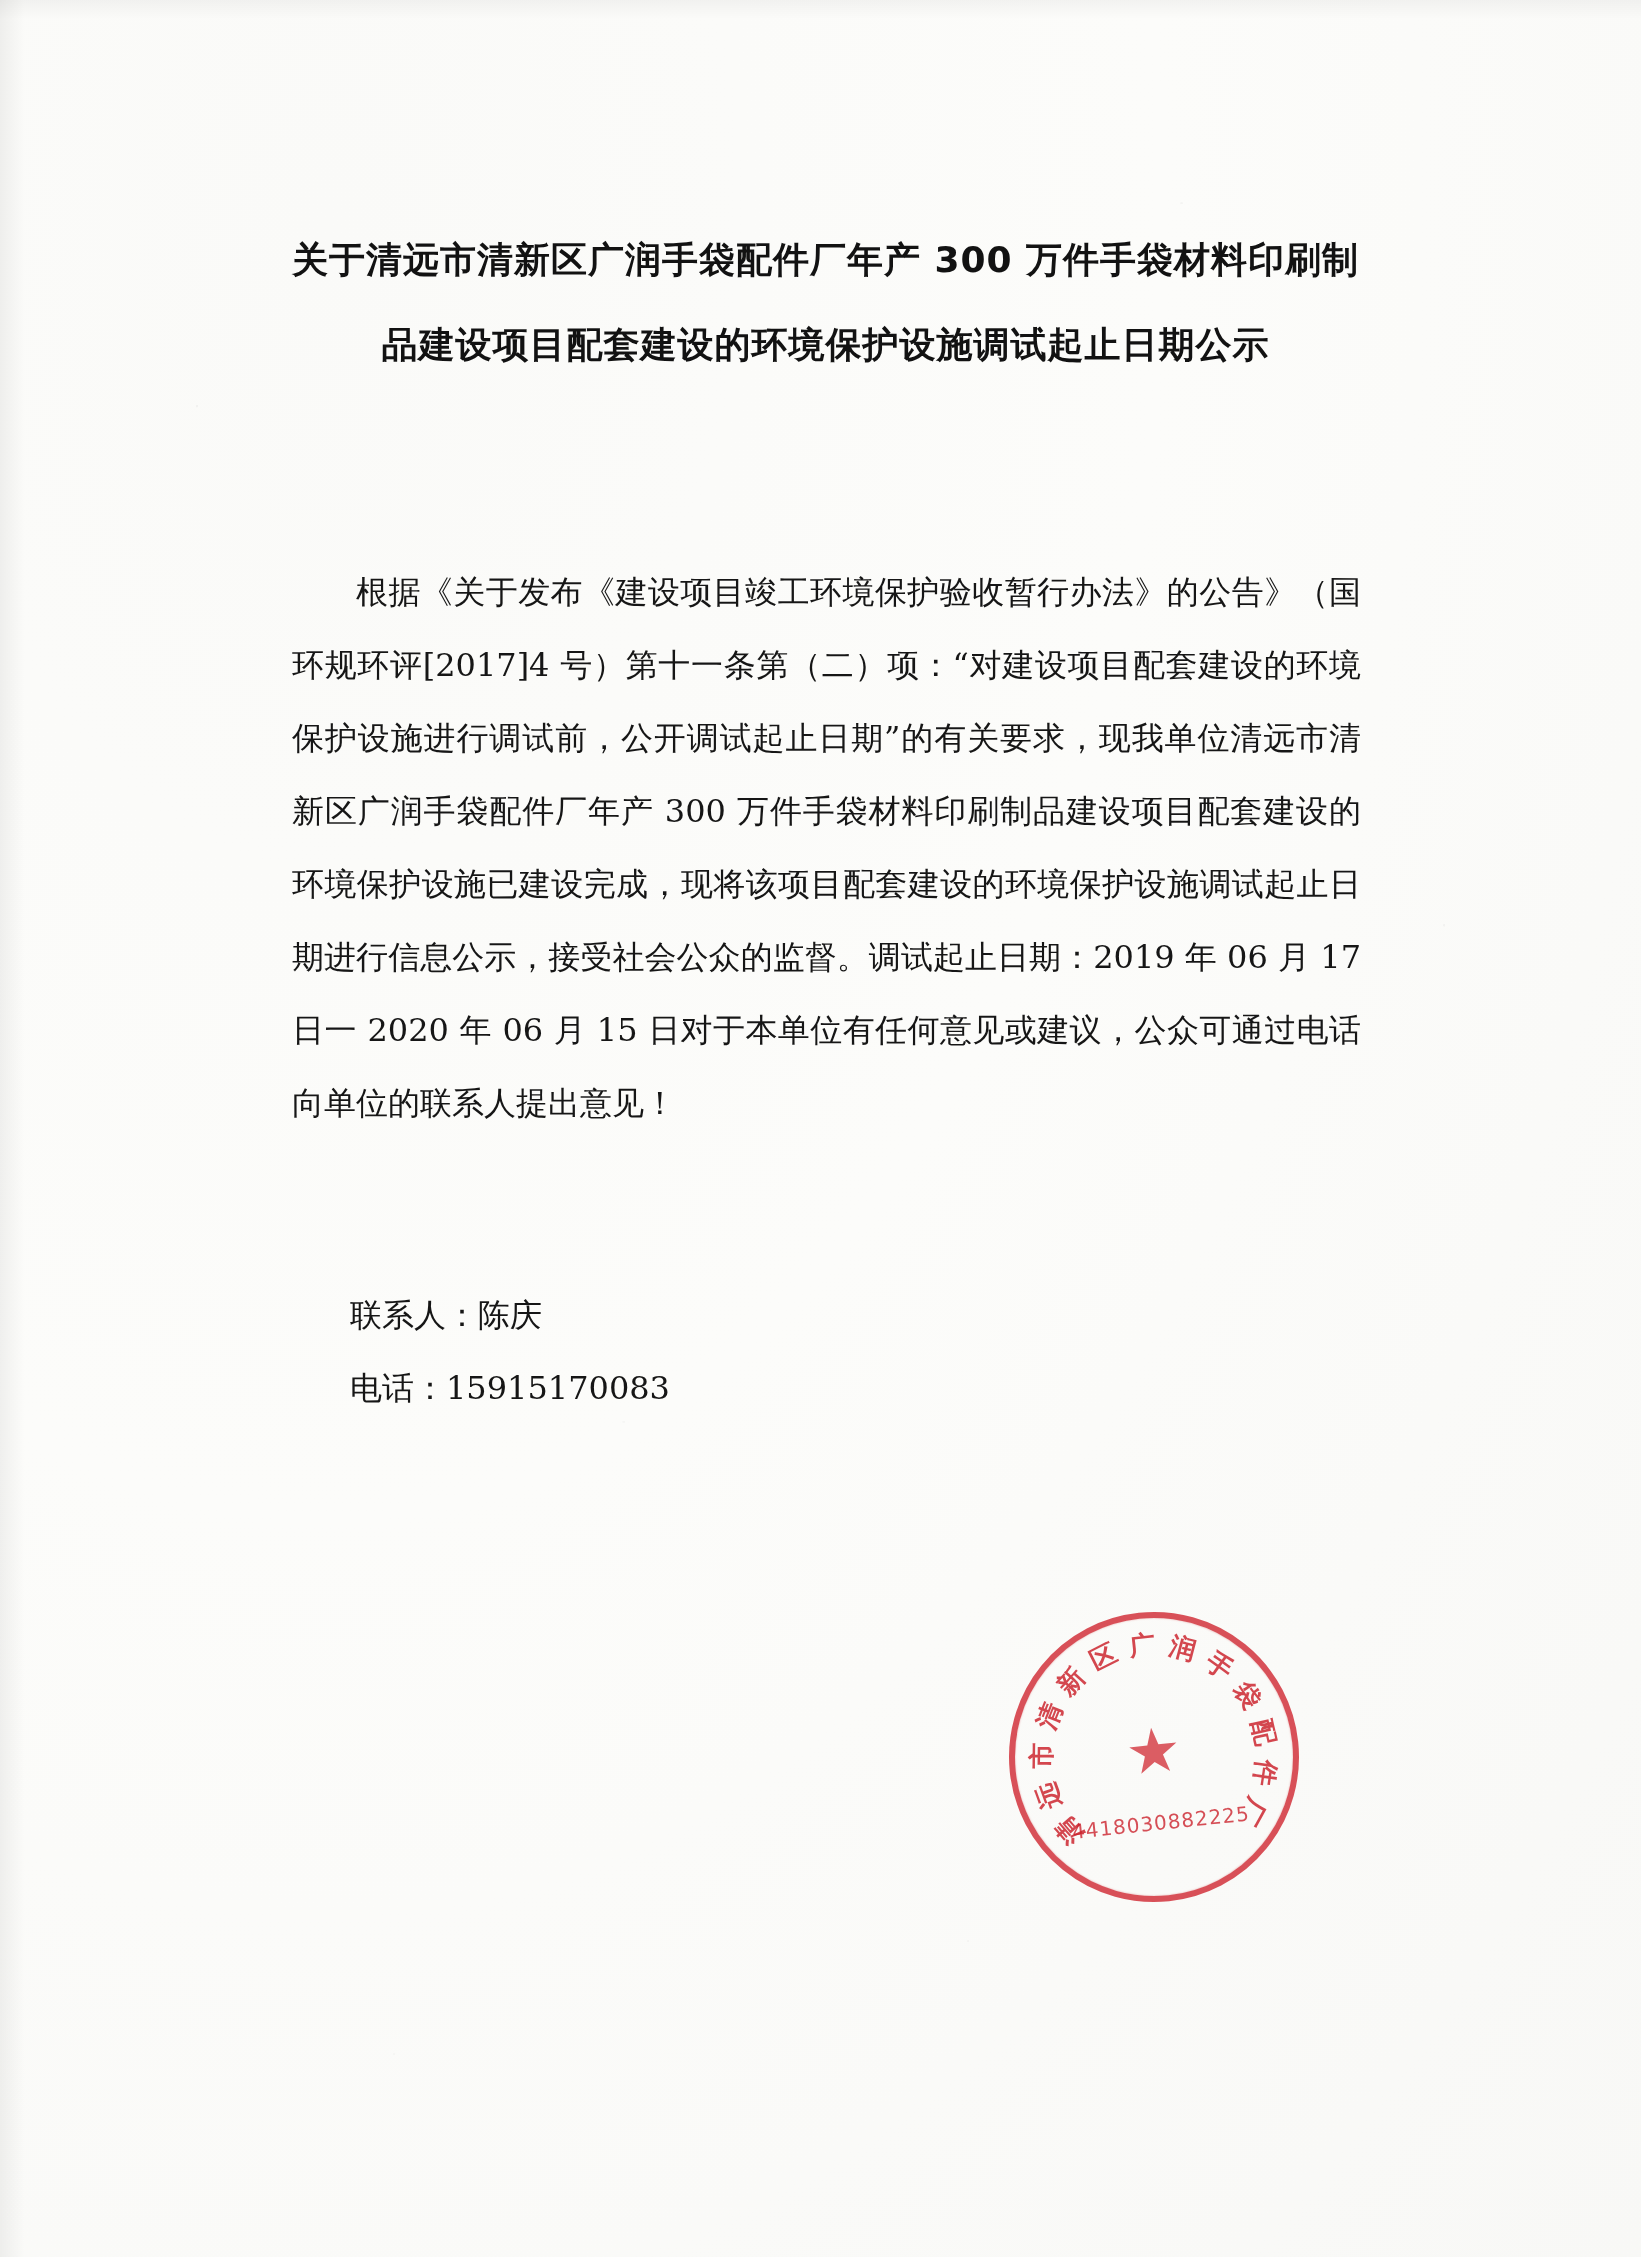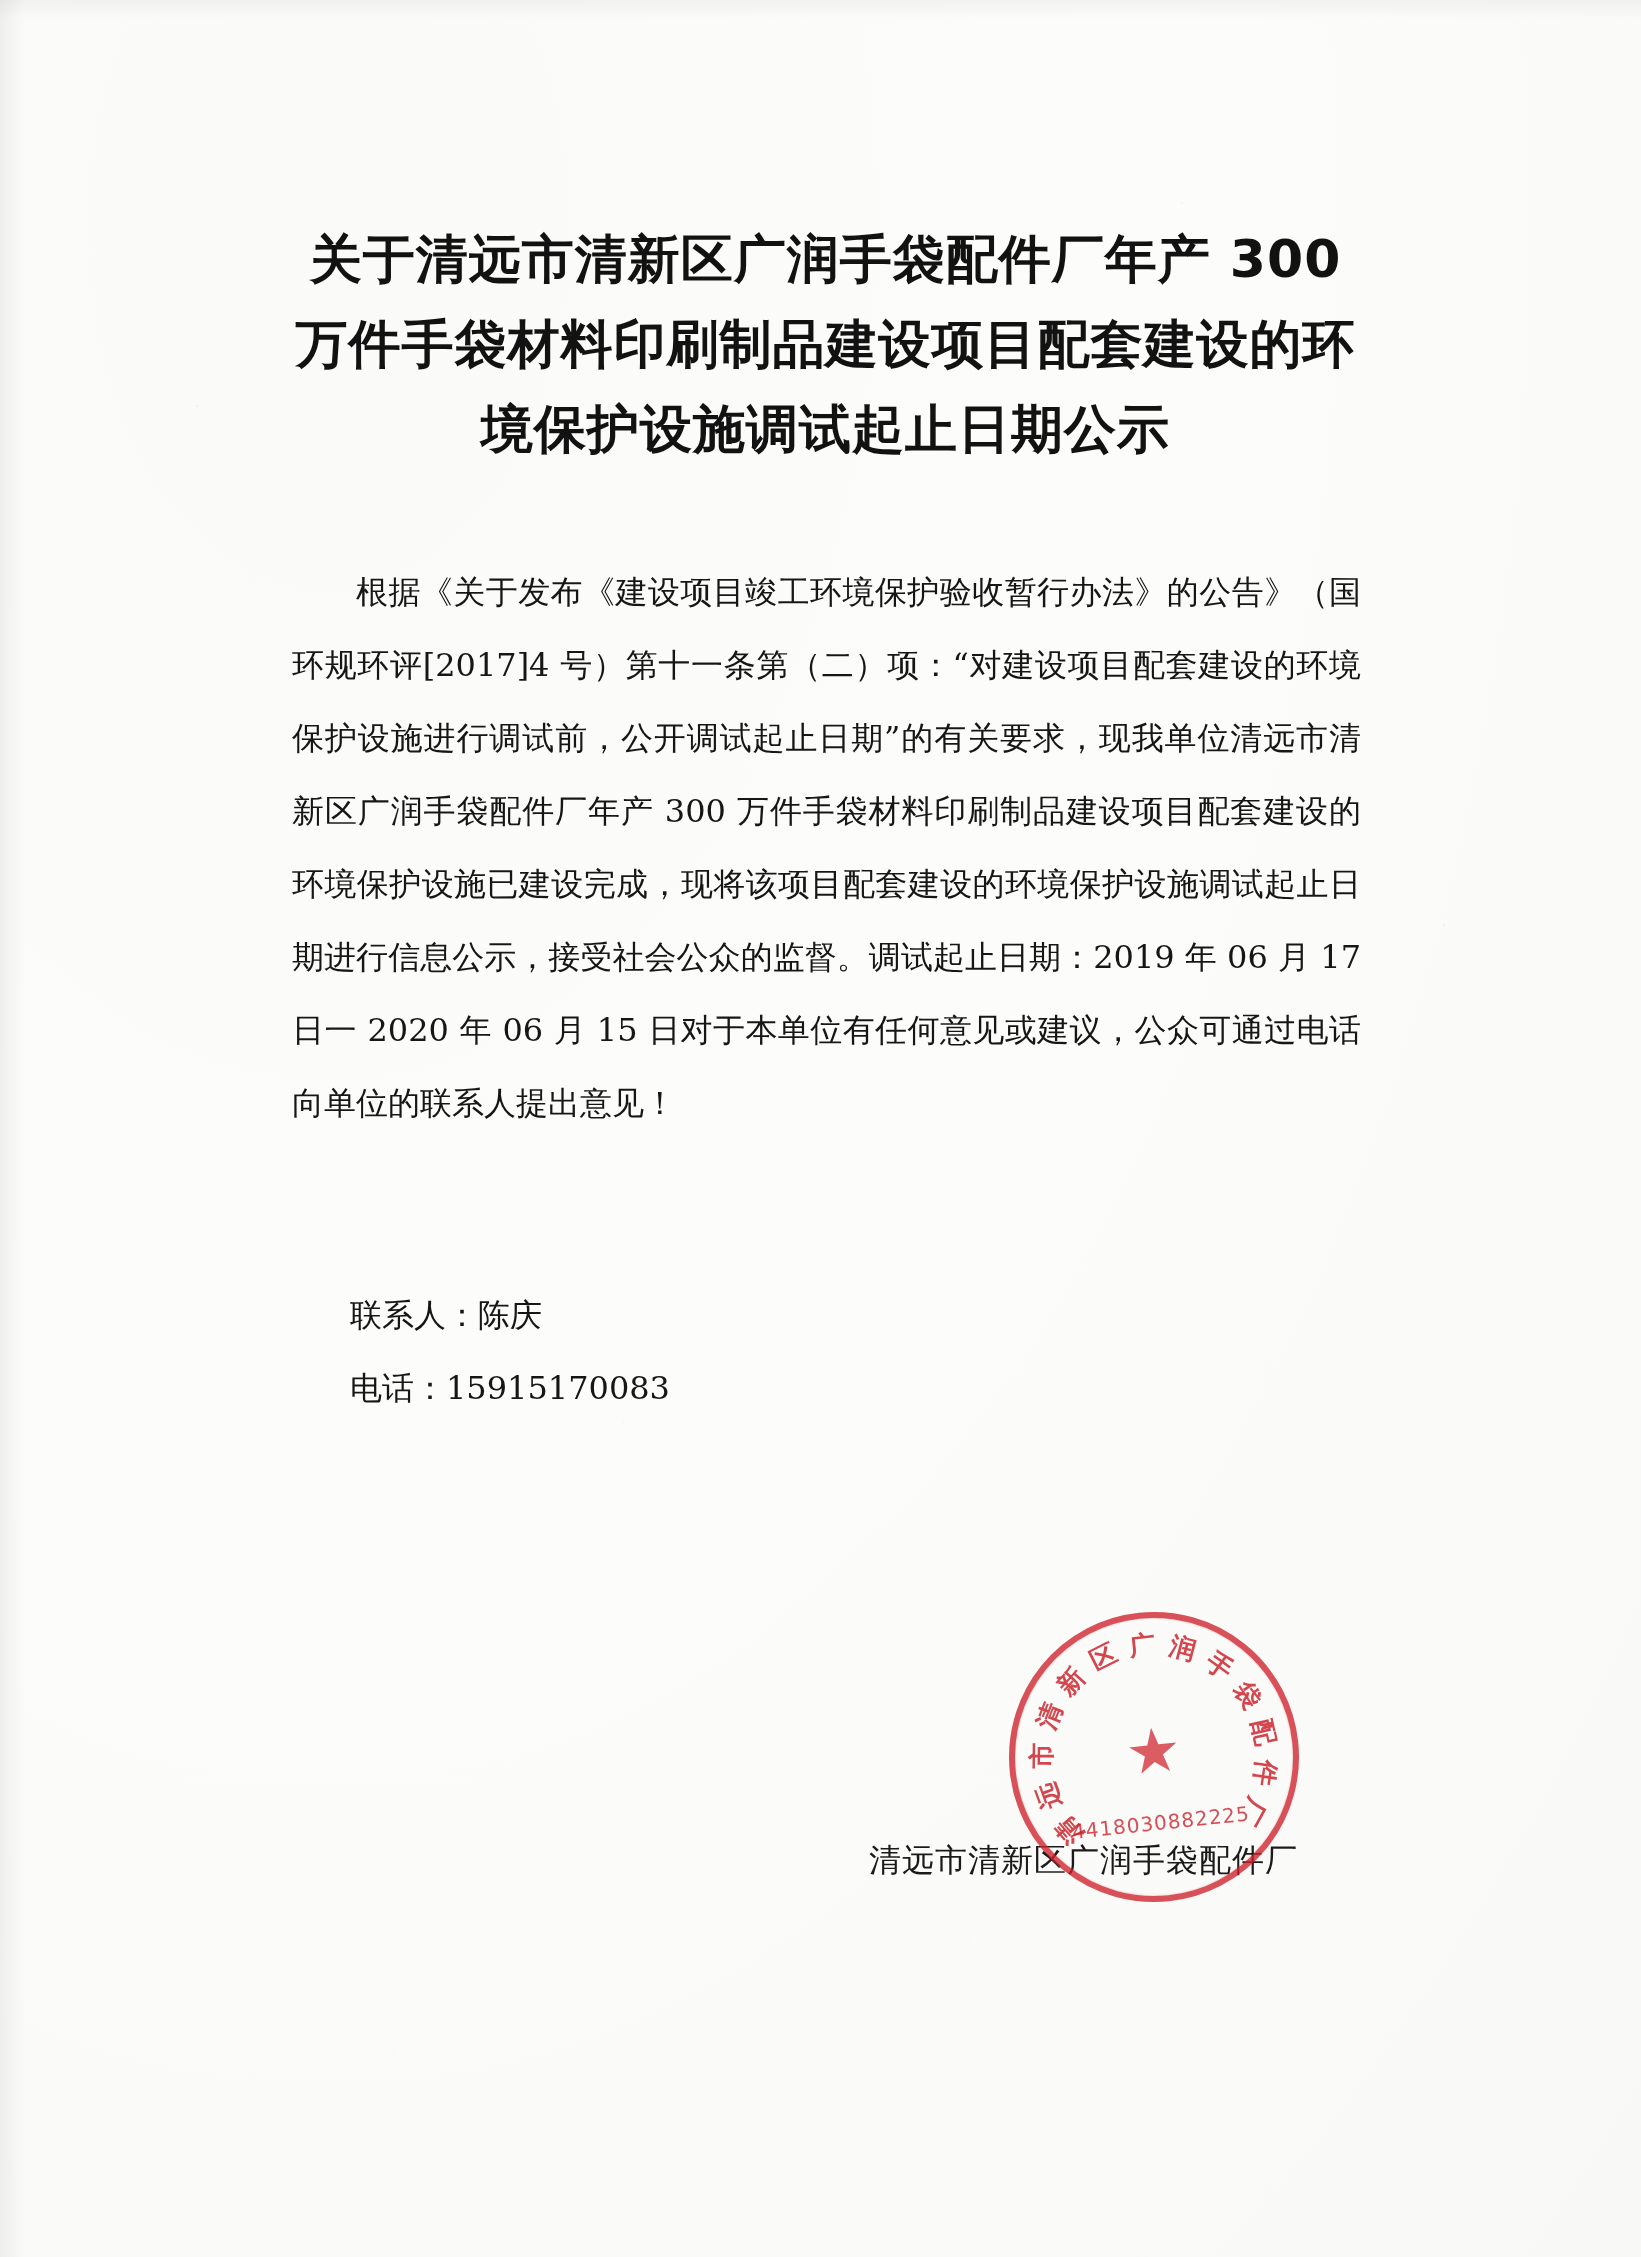--- a/index.html
+++ b/index.html
@@ -46,21 +46,21 @@
   }
 
   .doc-title {
     position: absolute;
     left: 280px;
     top: 217px;
     width: 1091px;
     text-align: center;
     font-family: "DejaVu Sans", "Liberation Sans", sans-serif;
     font-weight: 700;
-    font-size: 52px;
+    font-size: 36px;
     line-height: 85px;
     letter-spacing: 1px;
     color: #121212;
   }
 
   .body-block {
     position: absolute;
     left: 286px;
     top: 550px;
     width: 1081px;
@@ -179,21 +179,20 @@
 
     <div class="body-block">
       <p class="para">根据《关于发布《建设项目竣工环境保护验收暂行办法》的公告》（国环规环评[2017]4 号）第十一条第（二）项：“对建设项目配套建设的环境保护设施进行调试前，公开调试起止日期”的有关要求，现我单位清远市清新区广润手袋配件厂年产 300 万件手袋材料印刷制品建设项目配套建设的环境保护设施已建设完成，现将该项目配套建设的环境保护设施调试起止日期进行信息公示，接受社会公众的监督。调试起止日期：2019 年 06 月 17 日一 2020 年 06 月 15 日对于本单位有任何意见或建议，公众可通过电话向单位的联系人提出意见！</p>
     </div>
 
     <div class="contact-block">
       <p class="contact-line">联系人：陈庆</p>
       <p class="contact-line">电话：15915170083</p>
     </div>
 
-    <div class="signature">清远市清新区广润手袋配件厂</div>
 
     <div class="stamp">
       <div class="stamp-ring"></div>
       <div class="stamp-star">★</div>
       <div class="stamp-text" id="seal-arc">
           <span style="transform: rotate(-125deg) translate(0px, -112px) translate(-50%, -50%) rotate(0deg);">清</span>
           <span style="transform: rotate(-104.167deg) translate(0px, -112px) translate(-50%, -50%) rotate(0deg);">远</span>
           <span style="transform: rotate(-83.3333deg) translate(0px, -112px) translate(-50%, -50%) rotate(0deg);">市</span>
           <span style="transform: rotate(-62.5deg) translate(0px, -112px) translate(-50%, -50%) rotate(0deg);">清</span>
           <span style="transform: rotate(-41.6667deg) translate(0px, -112px) translate(-50%, -50%) rotate(0deg);">新</span>

